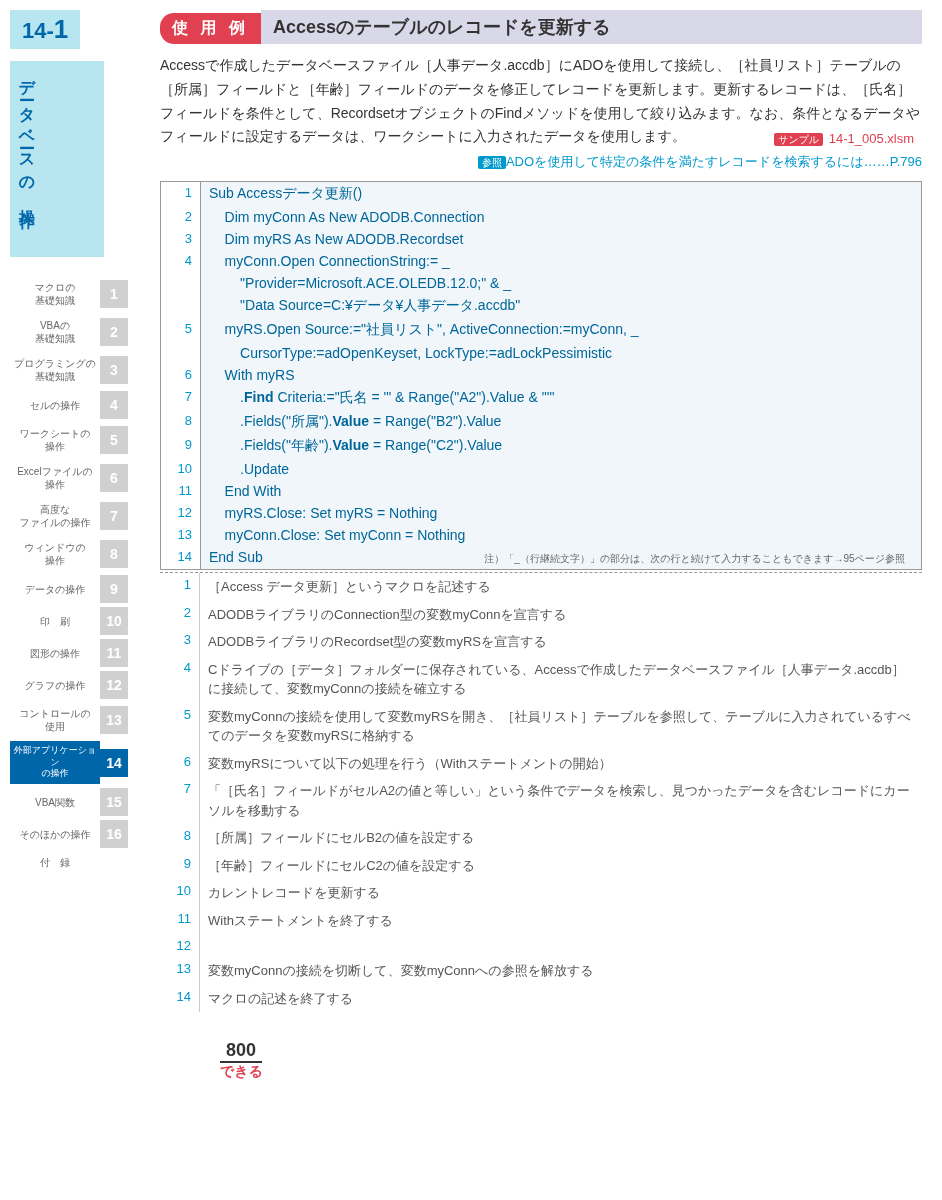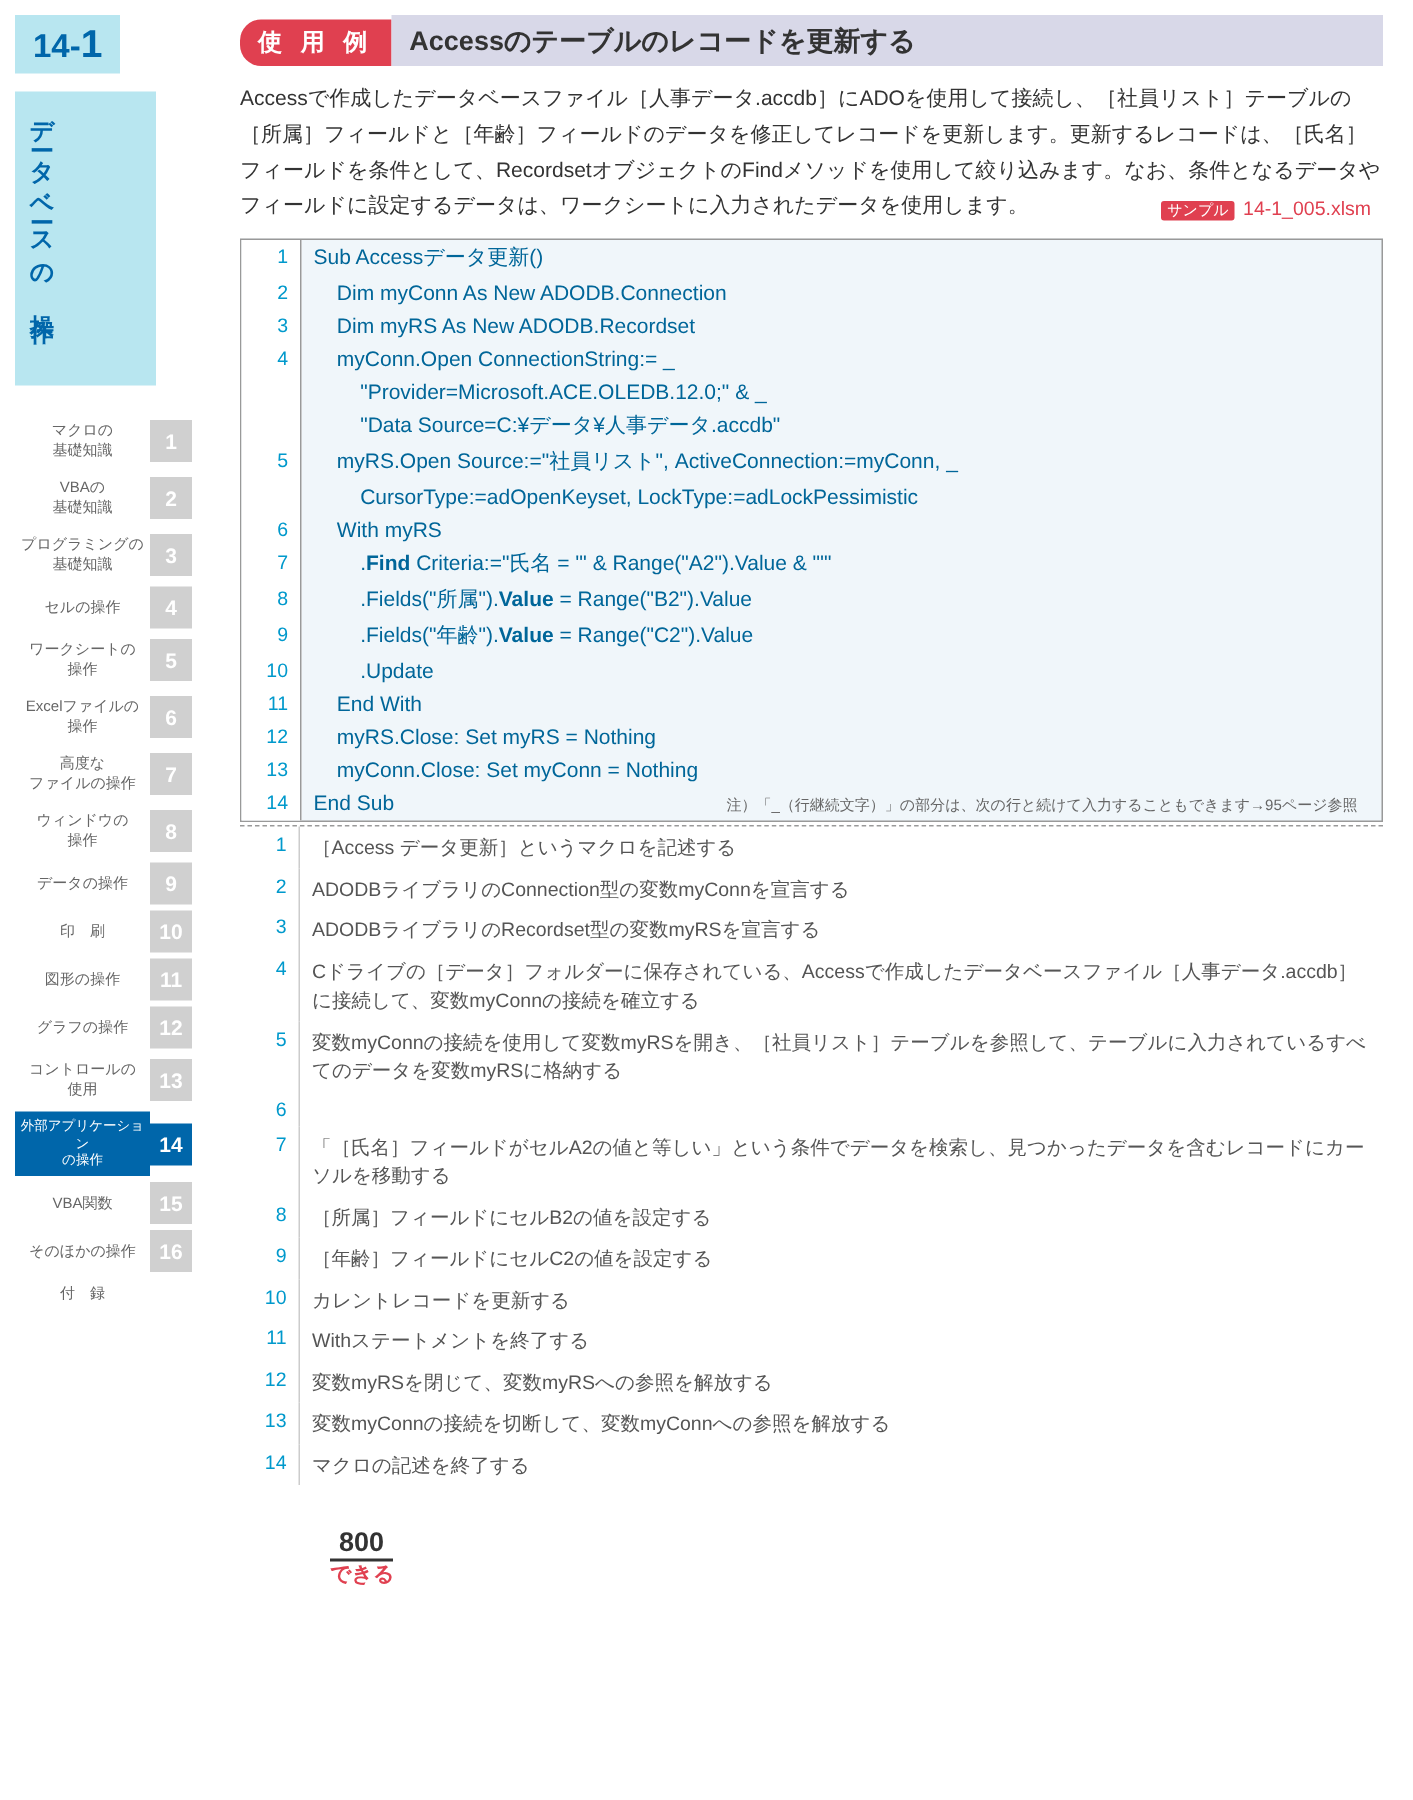--- a/index.html
+++ b/index.html
@@ -128,20 +128,21 @@
       <div class="title-text">Accessのテーブルのレコードを更新する</div>
     </div>
     <div style="position:relative">
       <p class="desc">Accessで作成したデータベースファイル［人事データ.accdb］にADOを使用して接続し、［社員リスト］テーブルの［所属］フィールドと［年齢］フィールドのデータを修正してレコードを更新します。更新するレコードは、［氏名］フィールドを条件として、RecordsetオブジェクトのFindメソッドを使用して絞り込みます。なお、条件となるデータやフィールドに設定するデータは、ワークシートに入力されたデータを使用します。</p>
       <div class="sample-ref" style="position:absolute;bottom:2px;right:8px">
         <span class="sample-badge">サンプル</span>
         <span class="sample-text">14-1_005.xlsm</span>
       </div>
     </div>
     <div id="refs">
+        <div class="ref-link"><span class="ref-badge">参照</span><span class="ref-text">ADOを使用して特定の条件を満たすレコードを検索するには……P.796</span></div>
       </div>
     <div class="code-block" id="code-block">
         <div class="code-row">
           <div class="code-num">1</div>
           <div class="code-text">Sub Accessデータ更新()</div>
         </div>
         <div class="code-row">
           <div class="code-num">2</div>
           <div class="code-text">    Dim myConn As New ADODB.Connection</div>
         </div>
@@ -222,20 +223,21 @@
         <div class="exp-row">
           <div class="exp-num">4</div>
           <div class="exp-text">Cドライブの［データ］フォルダーに保存されている、Accessで作成したデータベースファイル［人事データ.accdb］に接続して、変数myConnの接続を確立する</div>
         </div>
         <div class="exp-row">
           <div class="exp-num">5</div>
           <div class="exp-text">変数myConnの接続を使用して変数myRSを開き、［社員リスト］テーブルを参照して、テーブルに入力されているすべてのデータを変数myRSに格納する</div>
         </div>
         <div class="exp-row">
           <div class="exp-num">6</div>
+          <div class="exp-text">変数myRSについて以下の処理を行う（Withステートメントの開始）</div>
         </div>
         <div class="exp-row">
           <div class="exp-num">7</div>
           <div class="exp-text">「［氏名］フィールドがセルA2の値と等しい」という条件でデータを検索し、見つかったデータを含むレコードにカーソルを移動する</div>
         </div>
         <div class="exp-row">
           <div class="exp-num">8</div>
           <div class="exp-text">［所属］フィールドにセルB2の値を設定する</div>
         </div>
         <div class="exp-row">
@@ -245,21 +247,20 @@
         <div class="exp-row">
           <div class="exp-num">10</div>
           <div class="exp-text">カレントレコードを更新する</div>
         </div>
         <div class="exp-row">
           <div class="exp-num">11</div>
           <div class="exp-text">Withステートメントを終了する</div>
         </div>
         <div class="exp-row">
           <div class="exp-num">12</div>
-          <div class="exp-text">変数myRSを閉じて、変数myRSへの参照を解放する</div>
         </div>
         <div class="exp-row">
           <div class="exp-num">13</div>
           <div class="exp-text">変数myConnの接続を切断して、変数myConnへの参照を解放する</div>
         </div>
         <div class="exp-row">
           <div class="exp-num">14</div>
           <div class="exp-text">マクロの記述を終了する</div>
         </div>
       </div>

